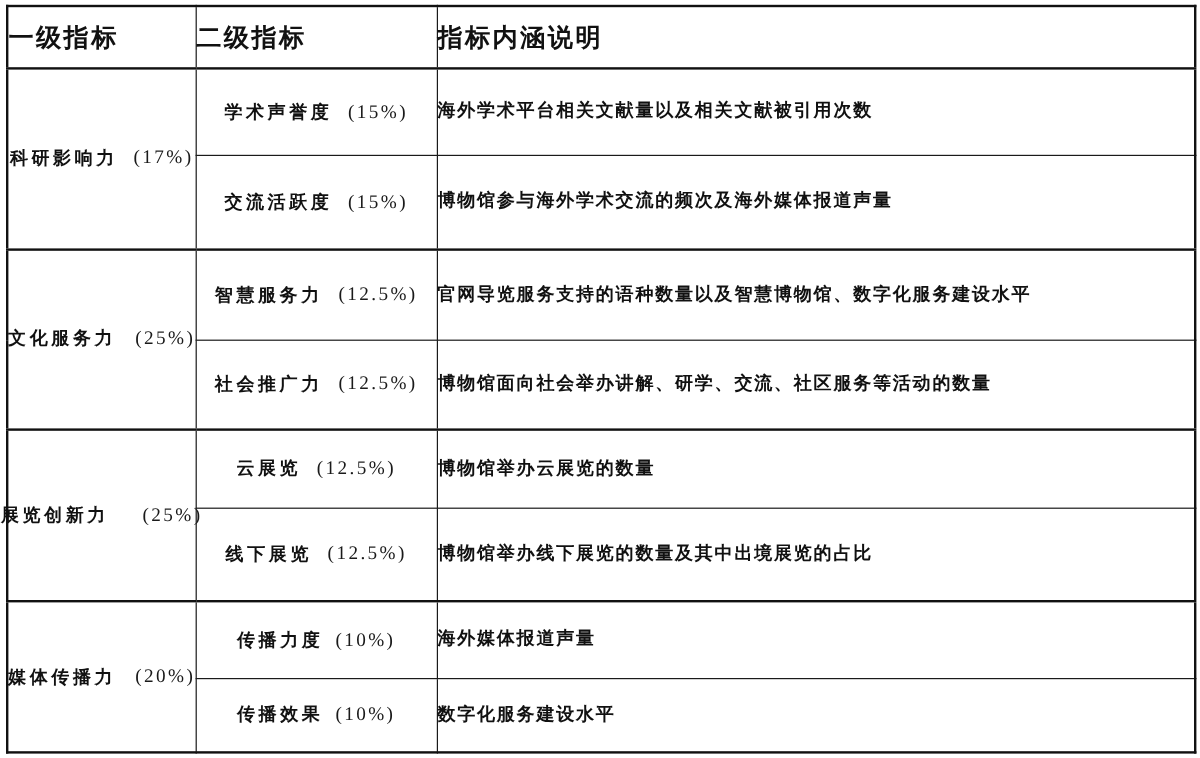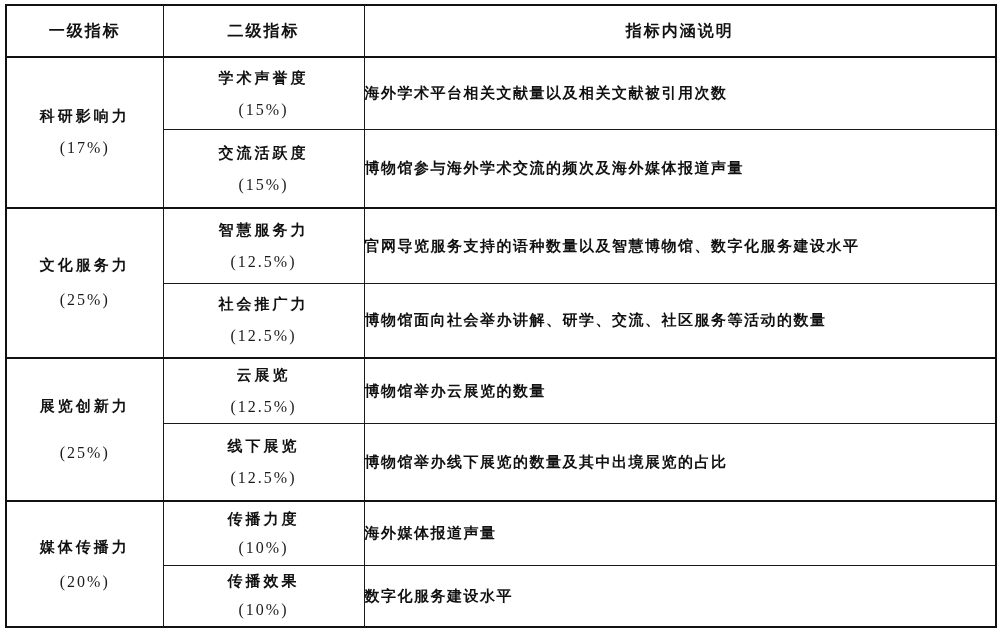--- a/index.html
+++ b/index.html
@@ -39,31 +39,30 @@
   }
   tr.section-start td { border-top: 2px solid #111111; }
   thead th { border-bottom: 2px solid #111111; }
 
   col.c1 { width: 157px; }
   col.c2 { width: 201px; }
   col.c3 { width: 632px; }
 
   th.header-cell {
     font-weight: bold;
-    font-size: 16px;
+    font-size: 21px;
     letter-spacing: 2px;
-    text-align: center;
+    text-align: left;
     height: 50px;
   }
   td.level1-cell, td.level2-cell {
     text-align: center;
   }
   .cell-stack {
     display: flex;
-    flex-direction: column;
     align-items: center;
     justify-content: center;
     gap: 13px;
   }
   .ind-name {
     font-weight: bold;
     font-size: 15px;
     letter-spacing: 3px;
     color: #111111;
     white-space: nowrap;

